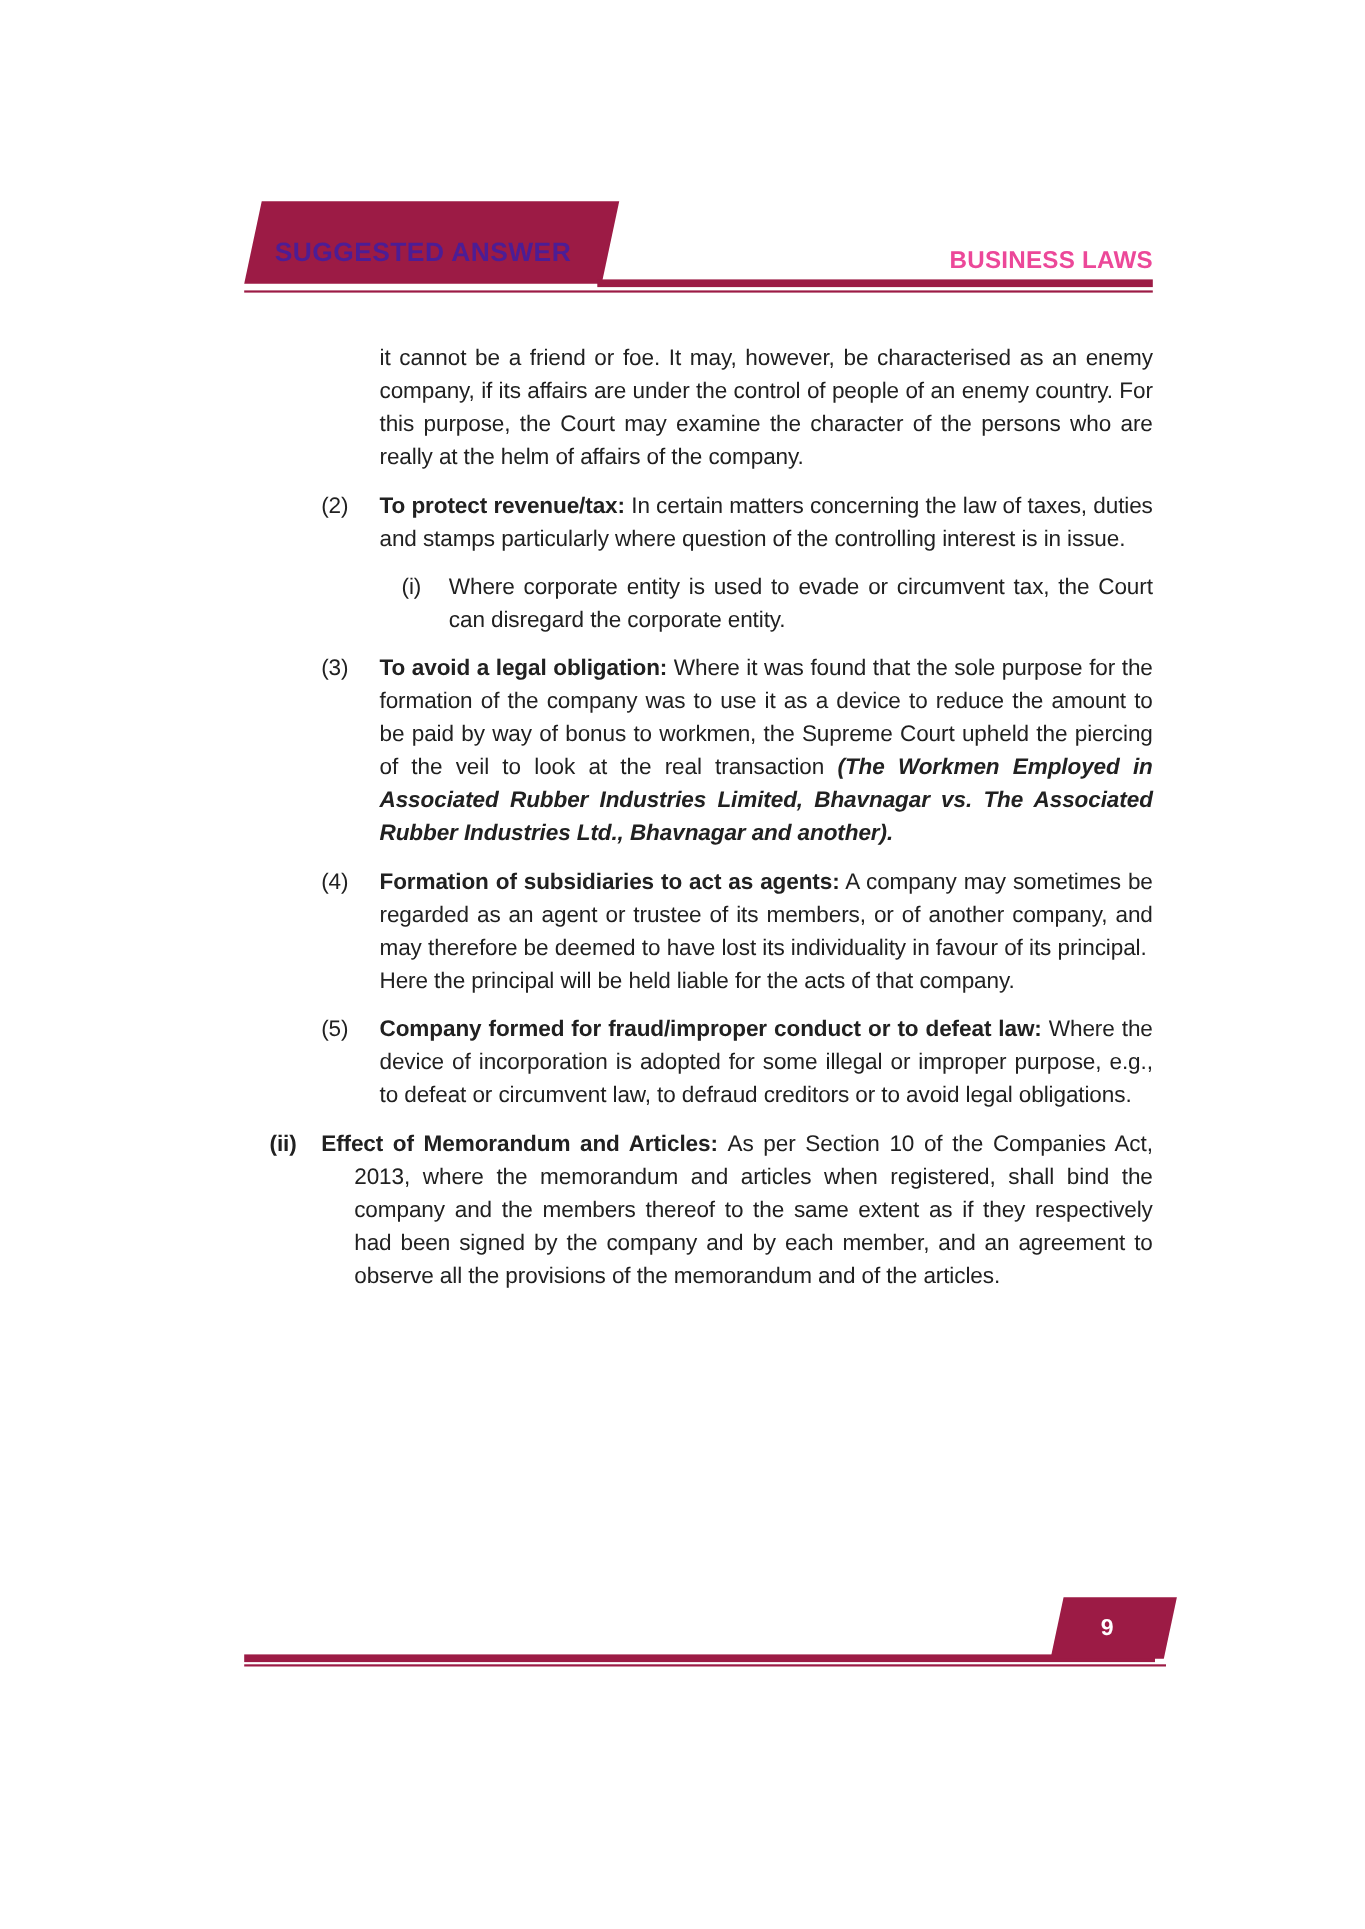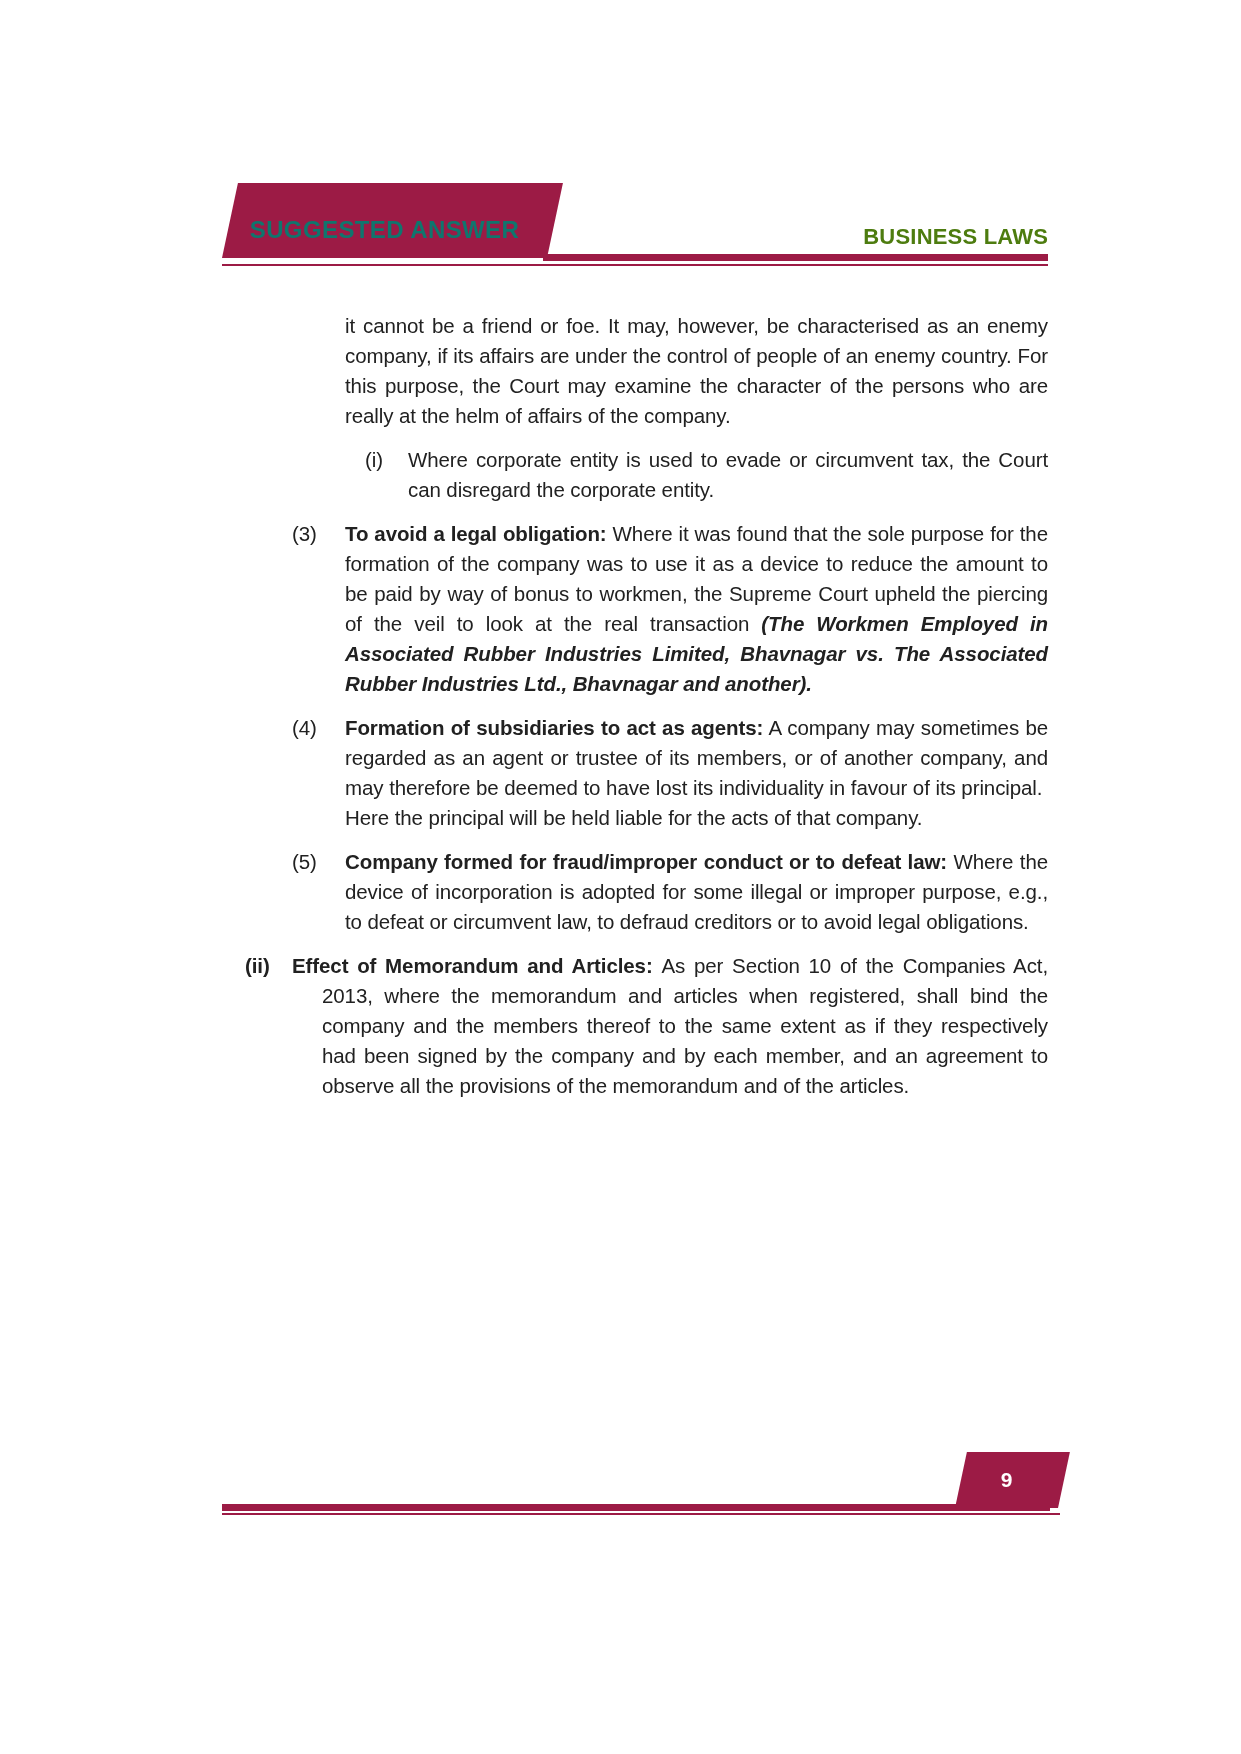--- a/index.html
+++ b/index.html
@@ -15,26 +15,26 @@
   
   .banner{
     position:absolute;left:222px;top:183px;width:325px;height:75px;
     background:#9C1B45;
     transform:skewX(-12deg);
     transform-origin:0 100%;
   }
   .banner-label{
     position:absolute;left:222px;top:183px;width:325px;height:94px;
     display:flex;align-items:center;justify-content:center;
-    color:#0f766e;font-weight:bold;font-size:24px;letter-spacing:.4px;
+    color:#4c1d95;font-weight:bold;font-size:24px;letter-spacing:.4px;
     white-space:nowrap;
   }
   .subject{
     position:absolute;right:193px;top:224px;
-    color:#4d7c0f;font-weight:bold;font-size:22px;letter-spacing:.2px;
+    color:#ec4899;font-weight:bold;font-size:22px;letter-spacing:.2px;
     white-space:nowrap;
   }
   .header-bar{position:absolute;left:543px;top:254px;width:505px;height:7px;background:#9C1B45;}
   .header-line{position:absolute;left:222px;top:264px;width:826px;height:2px;background:#9C1B45;}
   
   .footer-bar{position:absolute;left:222px;top:1504px;width:828px;height:7px;background:#9C1B45;}
   .footer-line{position:absolute;left:222px;top:1513px;width:838px;height:2px;background:#9C1B45;}
   .page-plate{
     position:absolute;left:955px;top:1452px;width:103px;height:56px;
     background:#9C1B45;
@@ -72,20 +72,21 @@
   <div class="banner"></div>
   <div class="banner-label">SUGGESTED ANSWER</div>
   <div class="subject">BUSINESS LAWS</div>
   <div class="header-bar"></div>
   <div class="header-line"></div>
 
   <div class="answer">
 
     <p class="blk para">it cannot be a friend or foe. It may, however, be characterised as an enemy company, if its affairs are under the control of people of an enemy country. For this purpose, the Court may examine the character of the persons who are really at the helm of affairs of the company.</p>
 
+    <p class="blk l1"><span class="marker">(2)</span><span class="lbl">To protect revenue/tax:</span> <span>In certain matters concerning the law of taxes, duties and stamps particularly where question of the controlling interest is in issue.</span></p>
 
     <p class="blk l2"><span class="marker">(i)</span><span>Where corporate entity is used to evade or circumvent tax, the Court can disregard the corporate entity.</span></p>
 
 
     <p class="blk l1"><span class="marker">(3)</span><span class="lbl">To avoid a legal obligation:</span> <span>Where it was found that the sole purpose for the formation of the company was to use it as a device to reduce the amount to be paid by way of bonus to workmen, the Supreme Court upheld the piercing of the veil to look at the real transaction</span> <span class="cite">(The Workmen Employed in Associated Rubber Industries Limited, Bhavnagar vs. The Associated Rubber Industries Ltd., Bhavnagar and another).</span></p>
 
     <p class="blk l1"><span class="marker">(4)</span><span class="lbl">Formation of subsidiaries to act as agents:</span> <span>A company may sometimes be regarded as an agent or trustee of its members, or of another company, and may therefore be deemed to have lost its individuality in favour of its principal.&nbsp; Here the principal will be held liable for the acts of that company.</span></p>
 
     <p class="blk l1"><span class="marker">(5)</span><span class="lbl">Company formed for fraud/improper conduct or to defeat law:</span> <span>Where the device of incorporation is adopted for some illegal or improper purpose, e.g., to defeat or circumvent law, to defraud creditors or to avoid legal obligations.</span></p>
 

